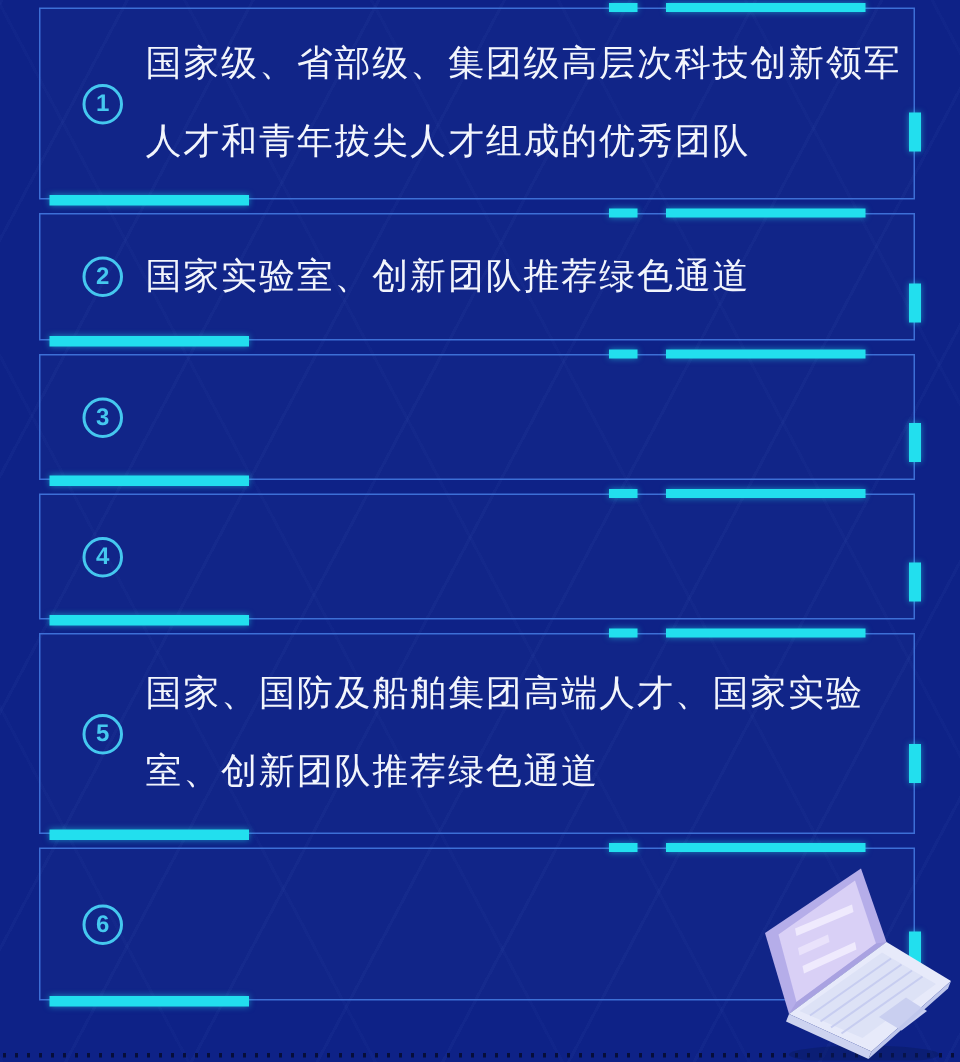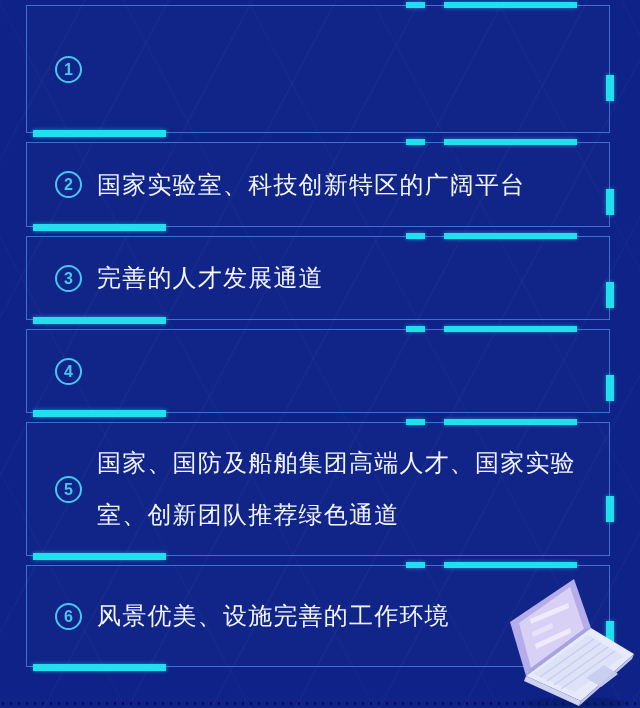--- a/index.html
+++ b/index.html
@@ -63,38 +63,38 @@
 
 <div class="stage">
   <div class="boxes">
 
     <section class="item-box">
       <span class="seg seg-short"></span>
       <span class="seg seg-long"></span>
       <span class="seg bar-bottom"></span>
       <span class="seg bar-right"></span>
       <div class="num-circle">1</div>
+      <p class="item-text">国家级、省部级、集团级高层次科技创新领军人才和青年拔尖人才组成的优秀团队</p>
     </section>
 
     <section class="item-box">
       <span class="seg seg-short"></span>
       <span class="seg seg-long"></span>
       <span class="seg bar-bottom"></span>
       <span class="seg bar-right"></span>
       <div class="num-circle">2</div>
-      <p class="item-text">国家实验室、科技创新特区的广阔平台</p>
+      <p class="item-text">国家实验室、创新团队推荐绿色通道</p>
     </section>
 
     <section class="item-box">
       <span class="seg seg-short"></span>
       <span class="seg seg-long"></span>
       <span class="seg bar-bottom"></span>
       <span class="seg bar-right"></span>
       <div class="num-circle">3</div>
-      <p class="item-text">完善的人才发展通道</p>
     </section>
 
     <section class="item-box">
       <span class="seg seg-short"></span>
       <span class="seg seg-long"></span>
       <span class="seg bar-bottom"></span>
       <span class="seg bar-right"></span>
       <div class="num-circle">4</div>
     </section>
 
@@ -106,21 +106,20 @@
       <div class="num-circle">5</div>
       <p class="item-text">国家、国防及船舶集团高端人才、国家实验室、创新团队推荐绿色通道</p>
     </section>
 
     <section class="item-box">
       <span class="seg seg-short"></span>
       <span class="seg seg-long"></span>
       <span class="seg bar-bottom"></span>
       <span class="seg bar-right"></span>
       <div class="num-circle">6</div>
-      <p class="item-text">风景优美、设施完善的工作环境</p>
     </section>
 
   </div>
 
   <svg class="laptop" width="140" height="130" viewBox="0 0 140 130" aria-hidden="true">
     <ellipse cx="76" cy="126" rx="50" ry="6" fill="#081a60" opacity="0.45"></ellipse>
 
     <polygon points="74,2 10,45 26,99 91,51" fill="#b5ade9"></polygon>
 
     <polygon points="70,10 19,46 31,91 84,52" fill="#d9d0f6"></polygon>

